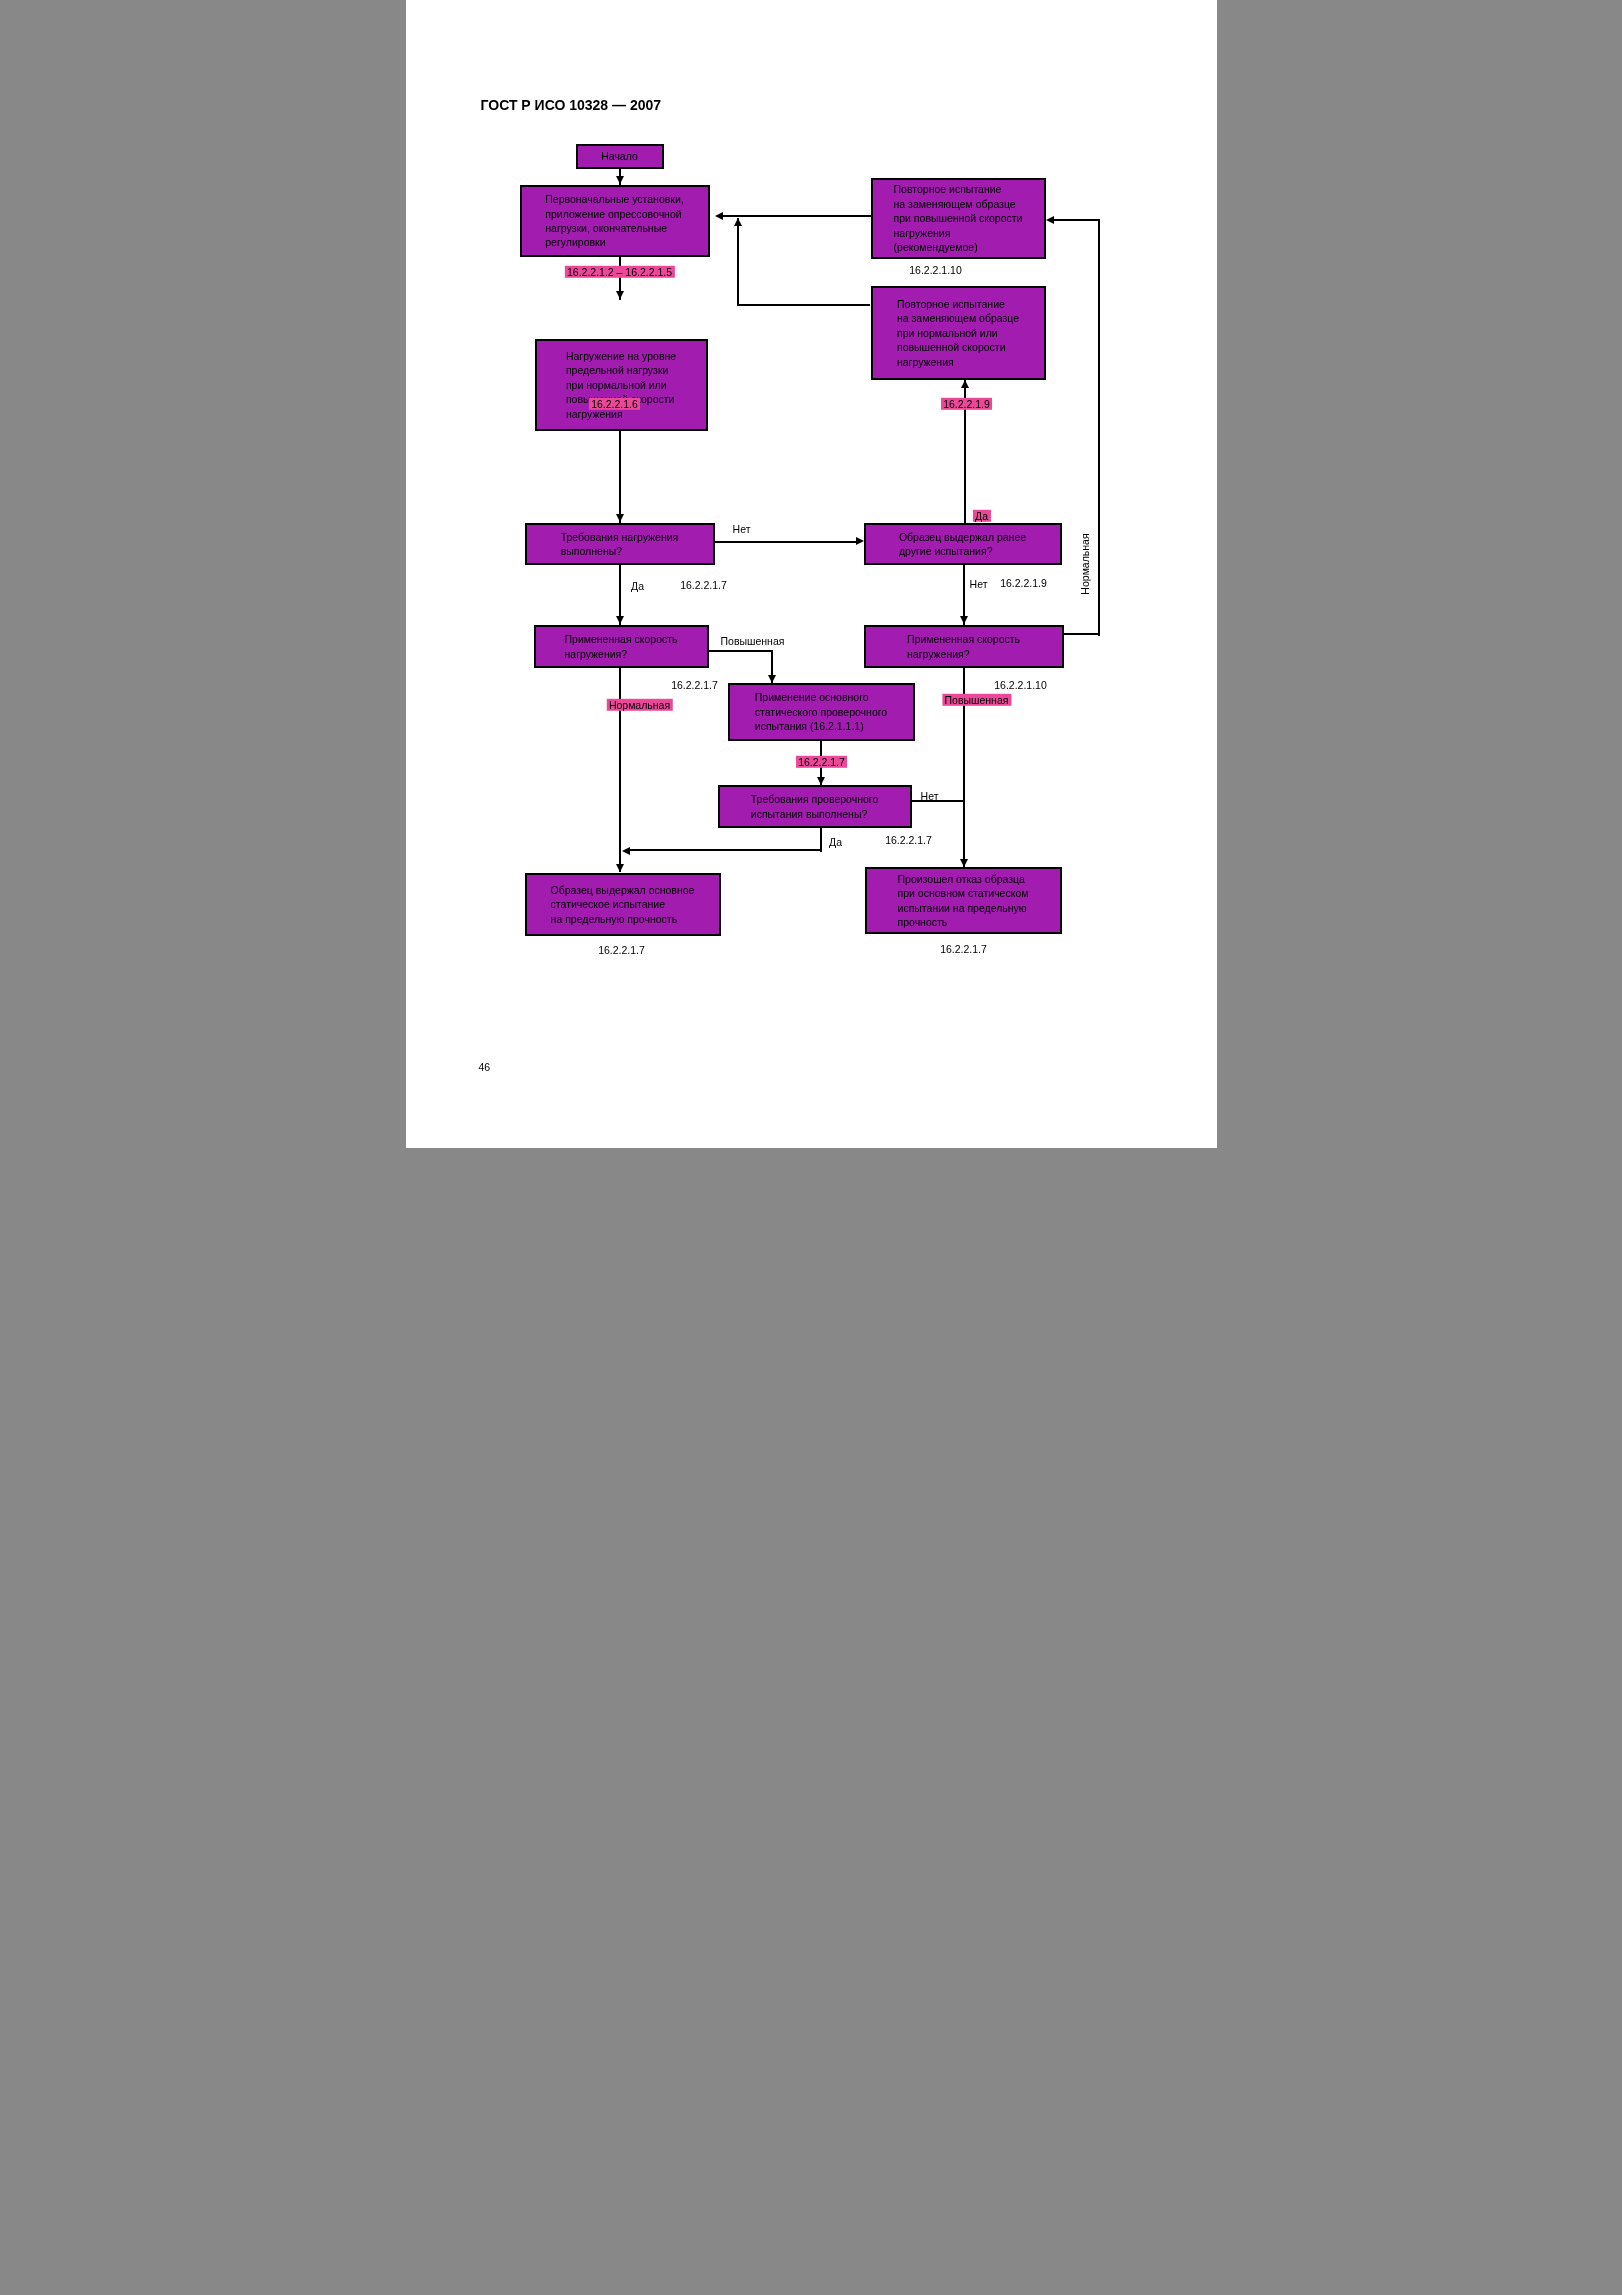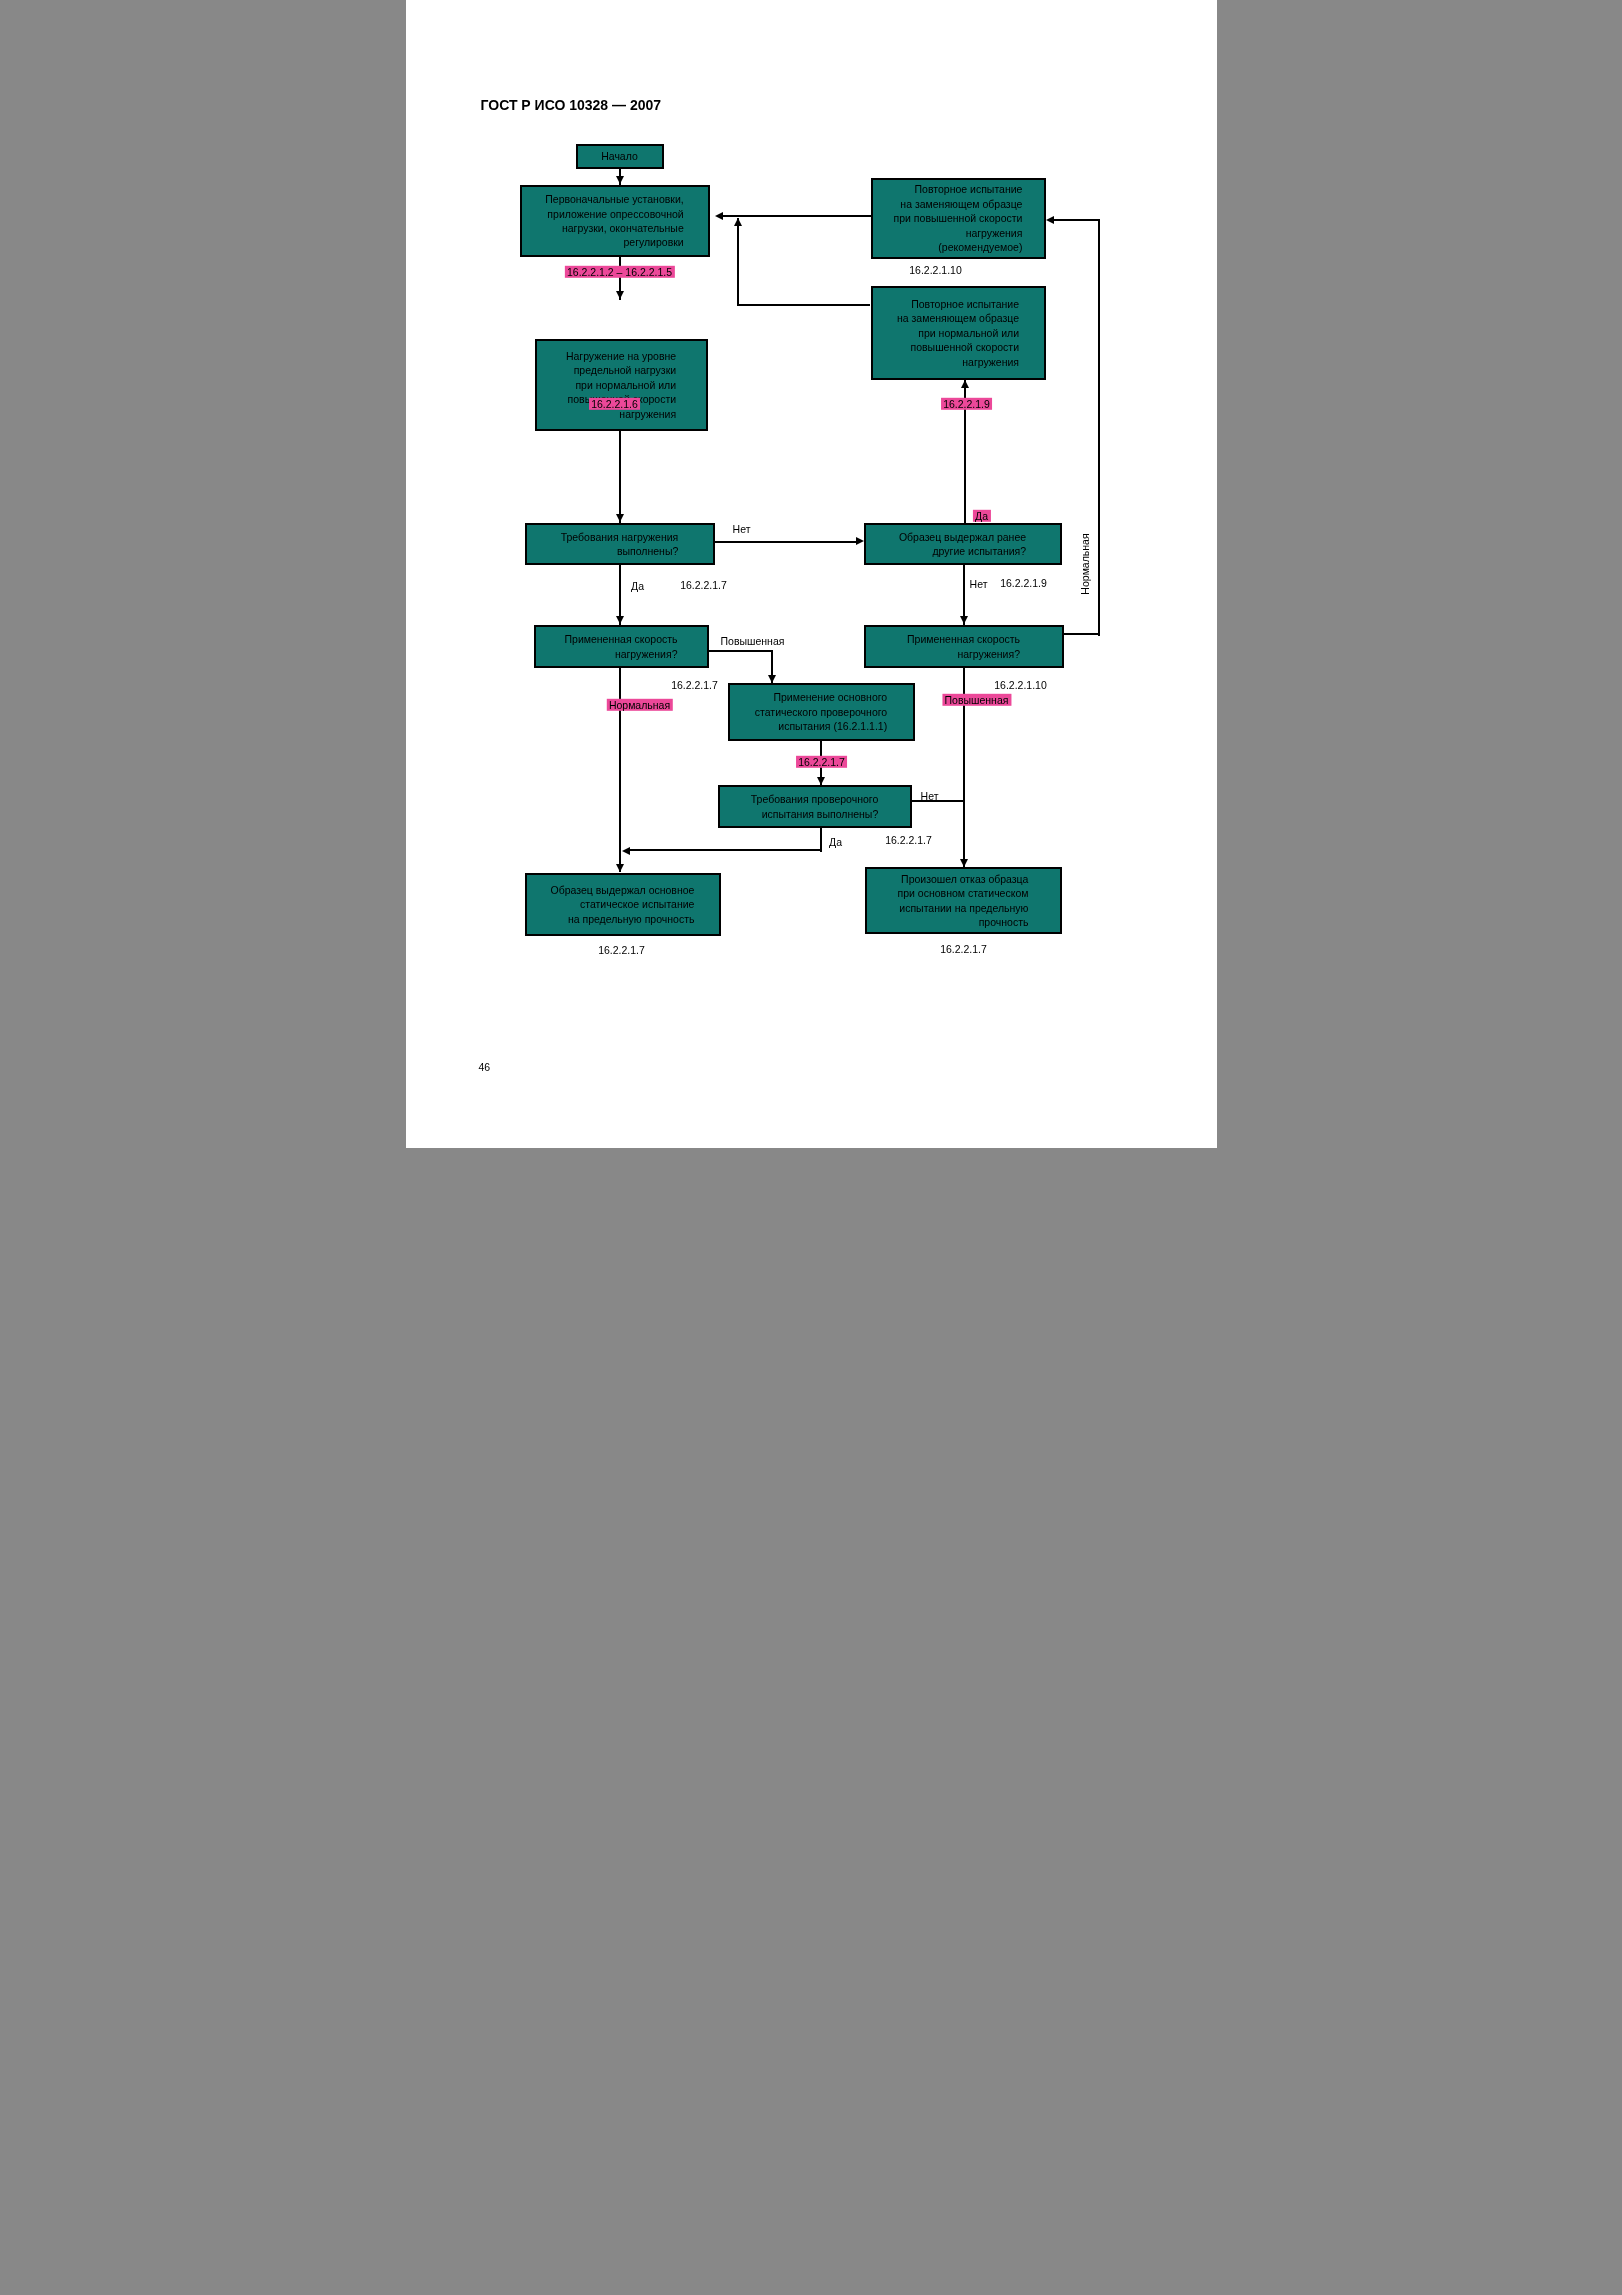--- a/index.html
+++ b/index.html
@@ -8,23 +8,23 @@
     width:811px;height:1148px;
     margin:0 auto;
     background:#ffffff;
     font-family:"Liberation Sans", sans-serif;
     color:#000;
     overflow:hidden;
   }
   .hdr{position:absolute;font-weight:bold;font-size:14px;white-space:nowrap;}
   .node{
     position:absolute;box-sizing:border-box;
-    border:2.6px solid #000;background:#0f766e;
+    border:2.6px solid #000;background:#a21caf;
     display:flex;align-items:center;justify-content:center;
-    text-align:right;white-space:pre-line;
+    text-align:left;white-space:pre-line;
     font-size:10.5px;line-height:14.4px;
   }
   .lbl{
     position:absolute;font-size:10.5px;line-height:12.4px;white-space:nowrap;
     transform:translate(-50%,-50%);
   }
   .lbl.bg{background:#ec4899;padding:0 2.6px;}
   .lbl.vert{transform:translate(-50%,-50%) rotate(-90deg);}
   .hl,.vl{position:absolute;background:#000;}
   .hl{height:2px;}

